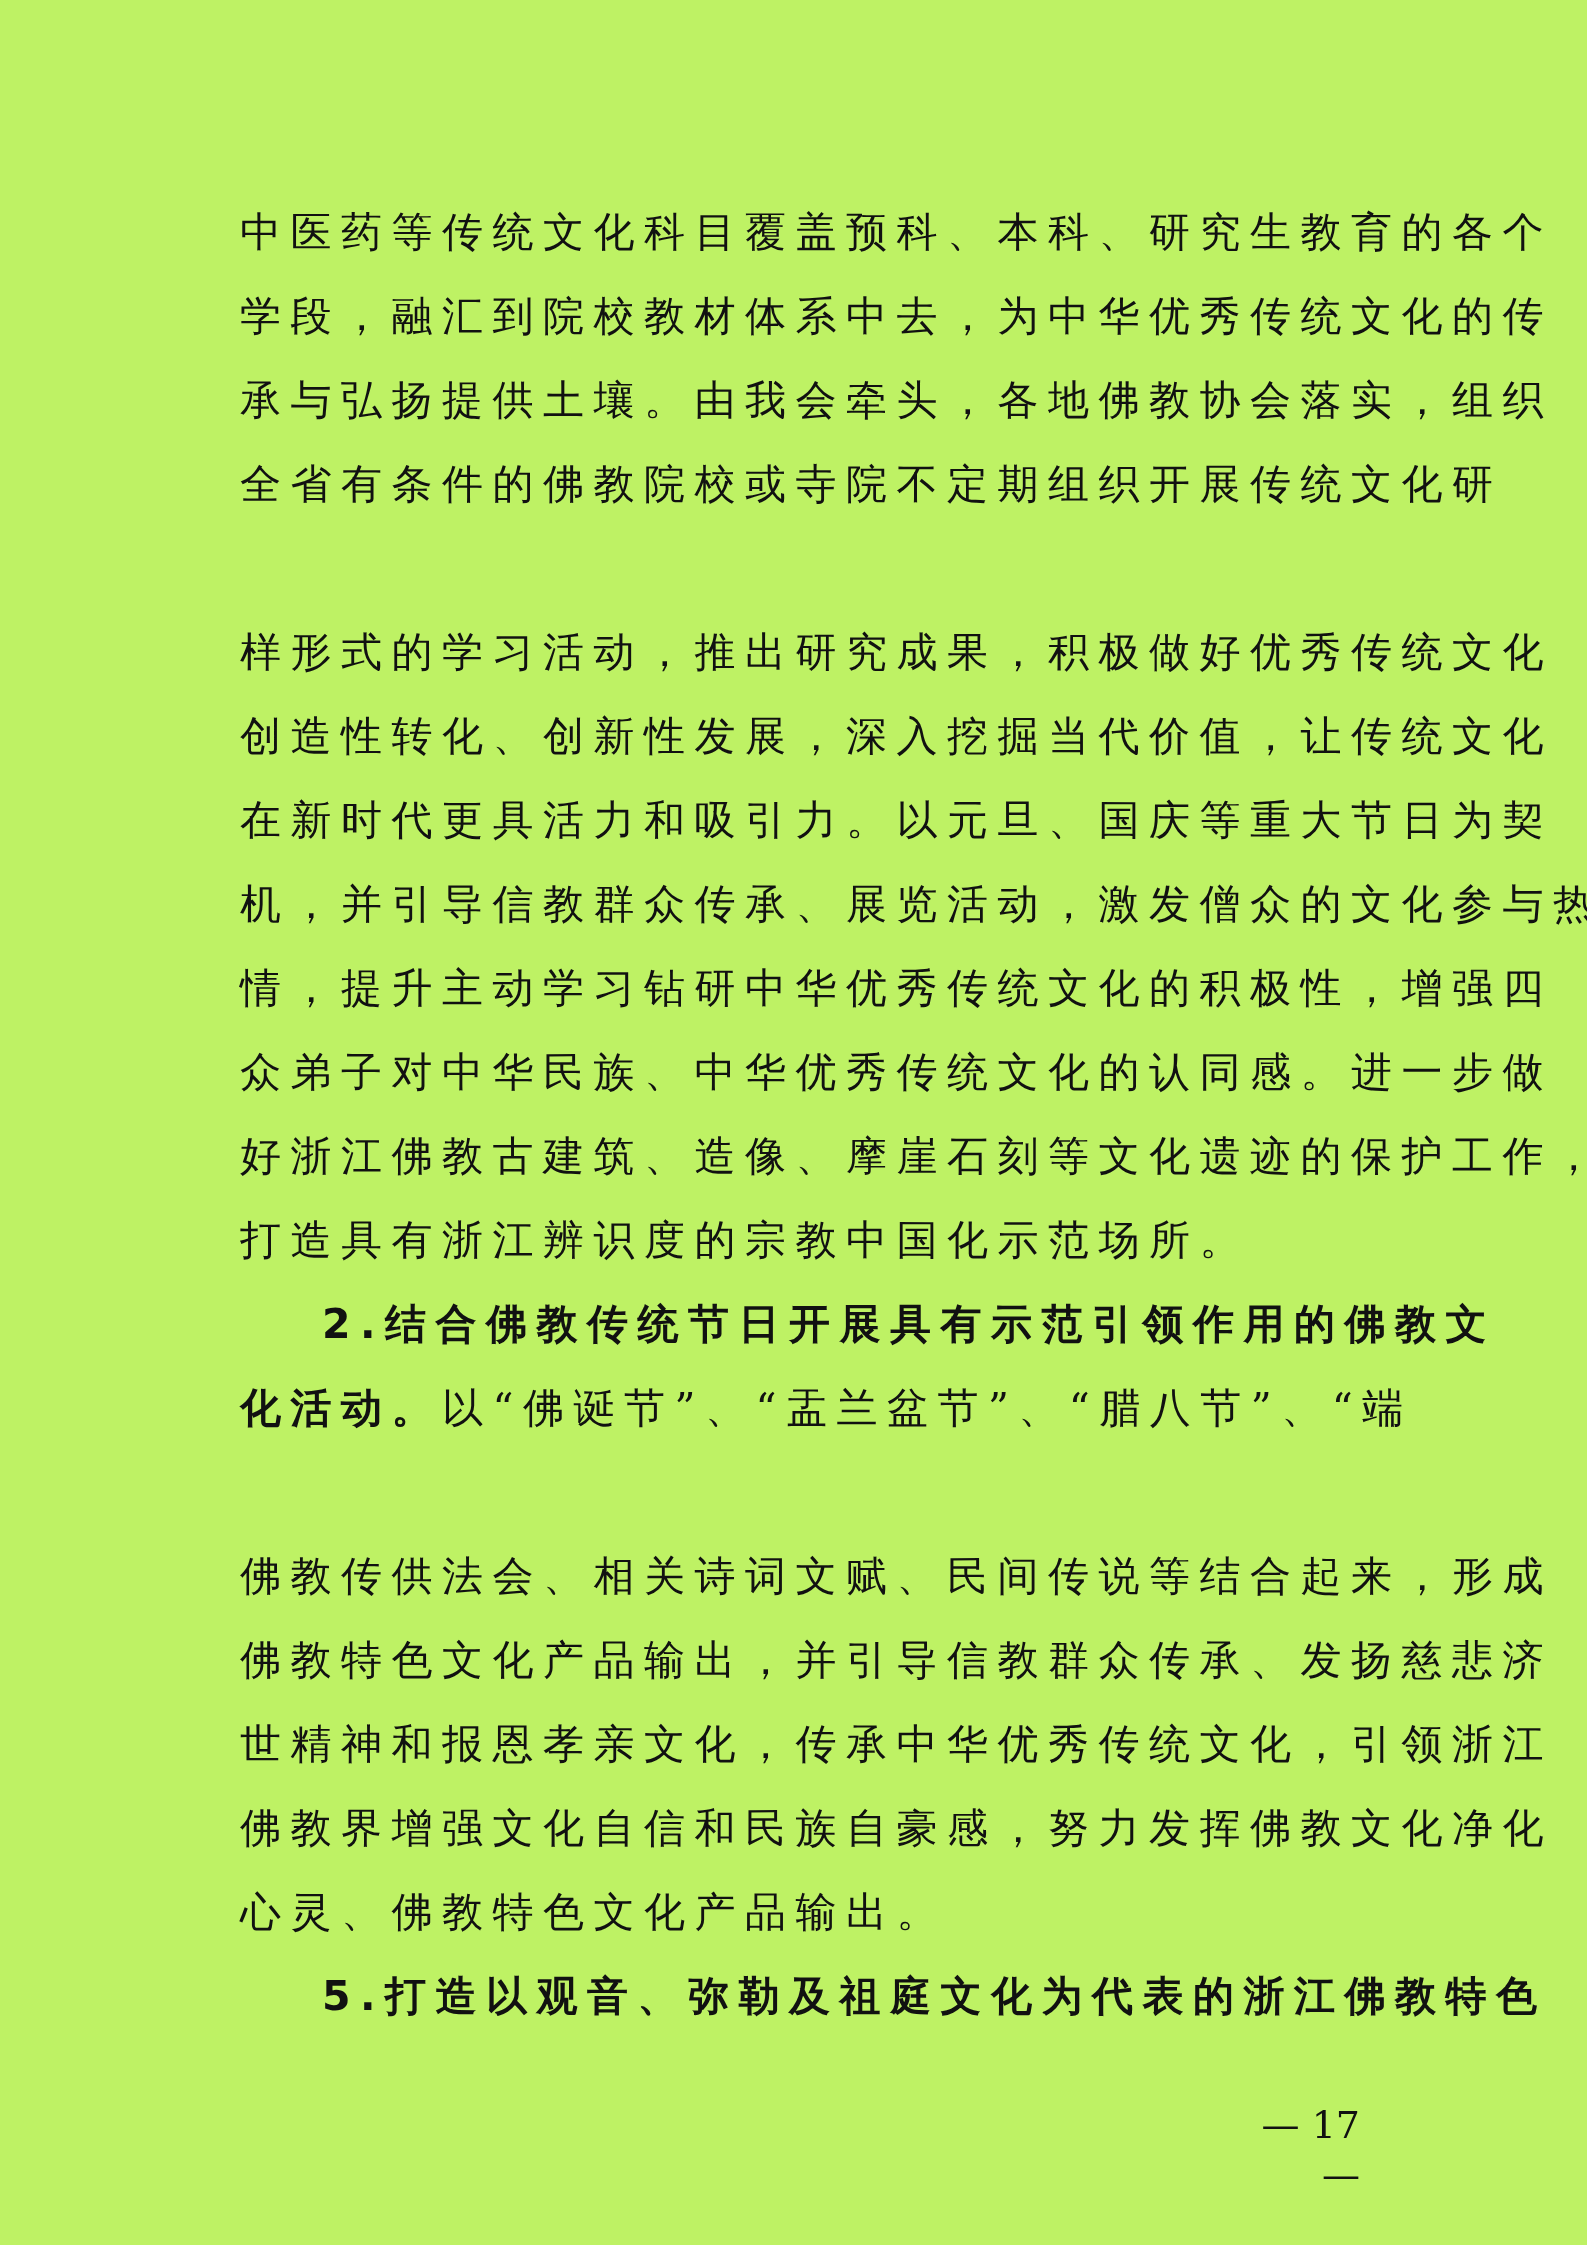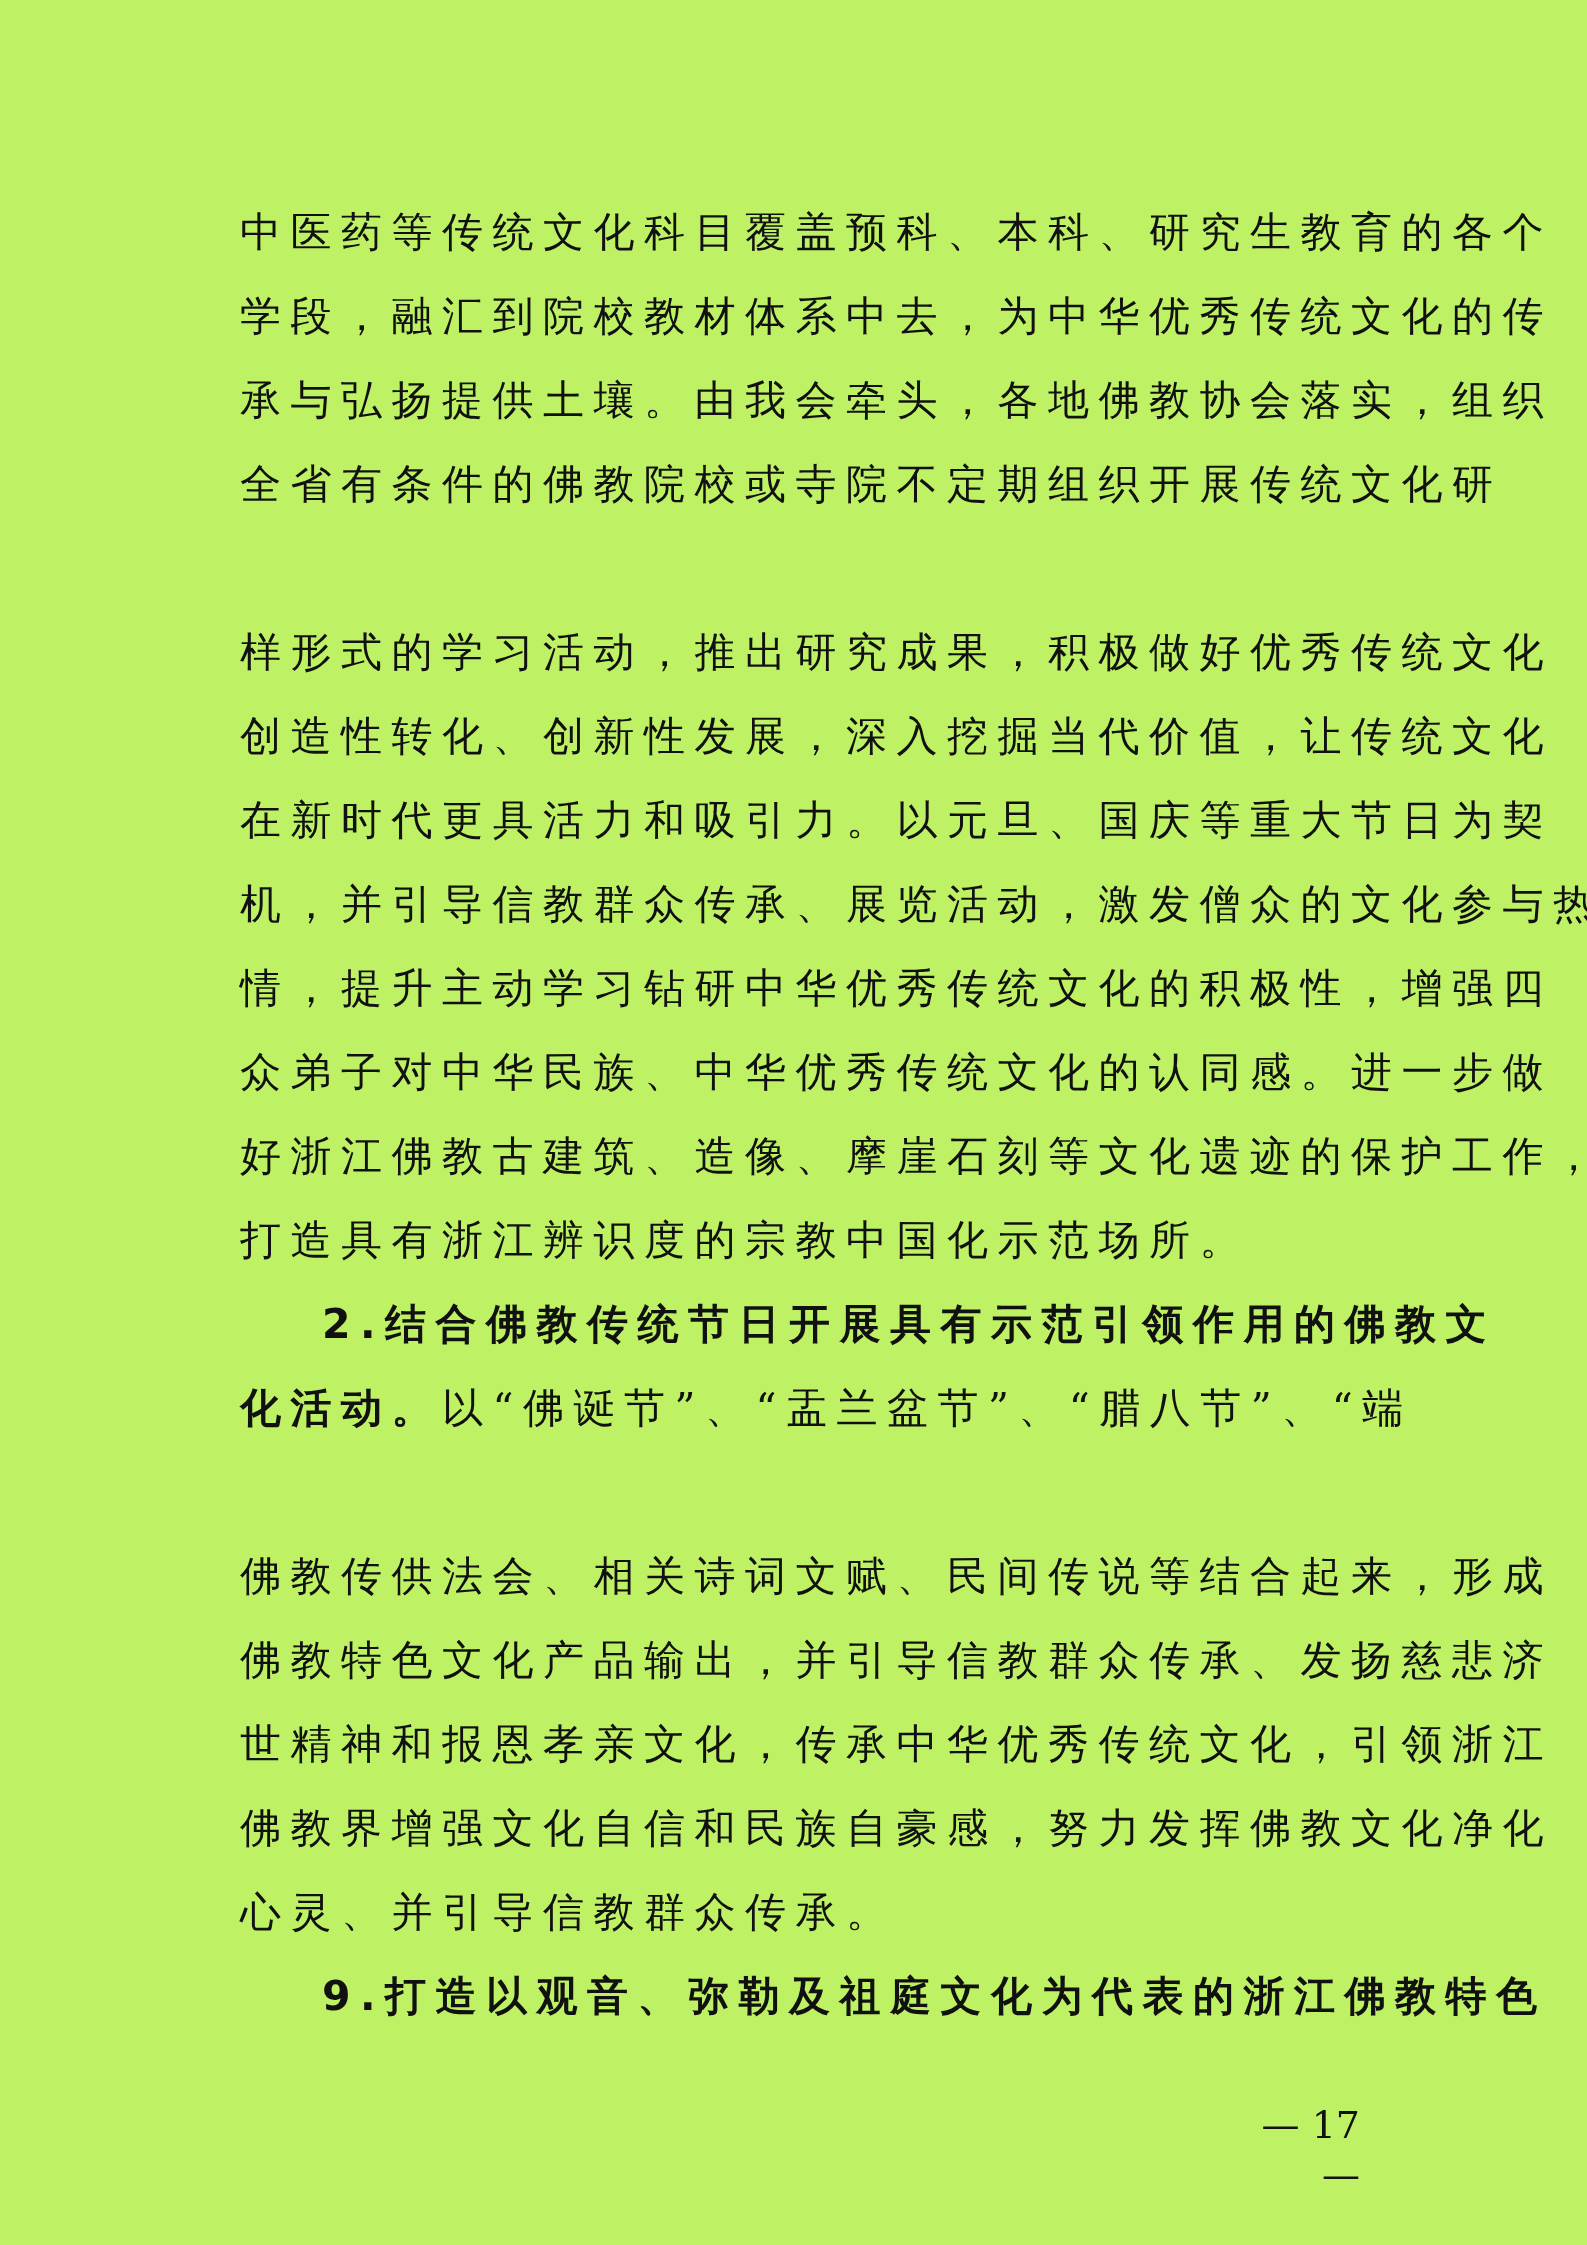--- a/index.html
+++ b/index.html
@@ -78,18 +78,18 @@
   <div class="line last" style="top:1210px">打造具有浙江辨识度的宗教中国化示范场所。</div>
 
   <div class="line heading indent" style="top:1294px">2.结合佛教传统节日开展具有示范引领作用的佛教文</div>
   <div class="line" style="top:1378px; text-align-last:left; letter-spacing:0;">
     <span class="heading-inline" style="font-family:'DejaVu Sans','Liberation Sans',sans-serif;font-weight:bold;letter-spacing:9.5px;">化活动。</span><span style="letter-spacing:9.5px;">以“佛诞节”、“盂兰盆节”、“腊八节”、“端</span>
   </div>
   <div class="line" style="top:1546px">佛教传供法会、相关诗词文赋、民间传说等结合起来，形成</div>
   <div class="line" style="top:1630px">佛教特色文化产品输出，并引导信教群众传承、发扬慈悲济</div>
   <div class="line" style="top:1714px">世精神和报恩孝亲文化，传承中华优秀传统文化，引领浙江</div>
   <div class="line" style="top:1798px">佛教界增强文化自信和民族自豪感，努力发挥佛教文化净化</div>
-  <div class="line last" style="top:1882px">心灵、并引导信教群众传承。</div>
+  <div class="line last" style="top:1882px">心灵、佛教特色文化产品输出。</div>
 
-  <div class="line heading indent" style="top:1966px">9.打造以观音、弥勒及祖庭文化为代表的浙江佛教特色</div>
+  <div class="line heading indent" style="top:1966px">5.打造以观音、弥勒及祖庭文化为代表的浙江佛教特色</div>
 
   <div class="page-number">— 17 —</div>
 </div>
 
 </body></html>

